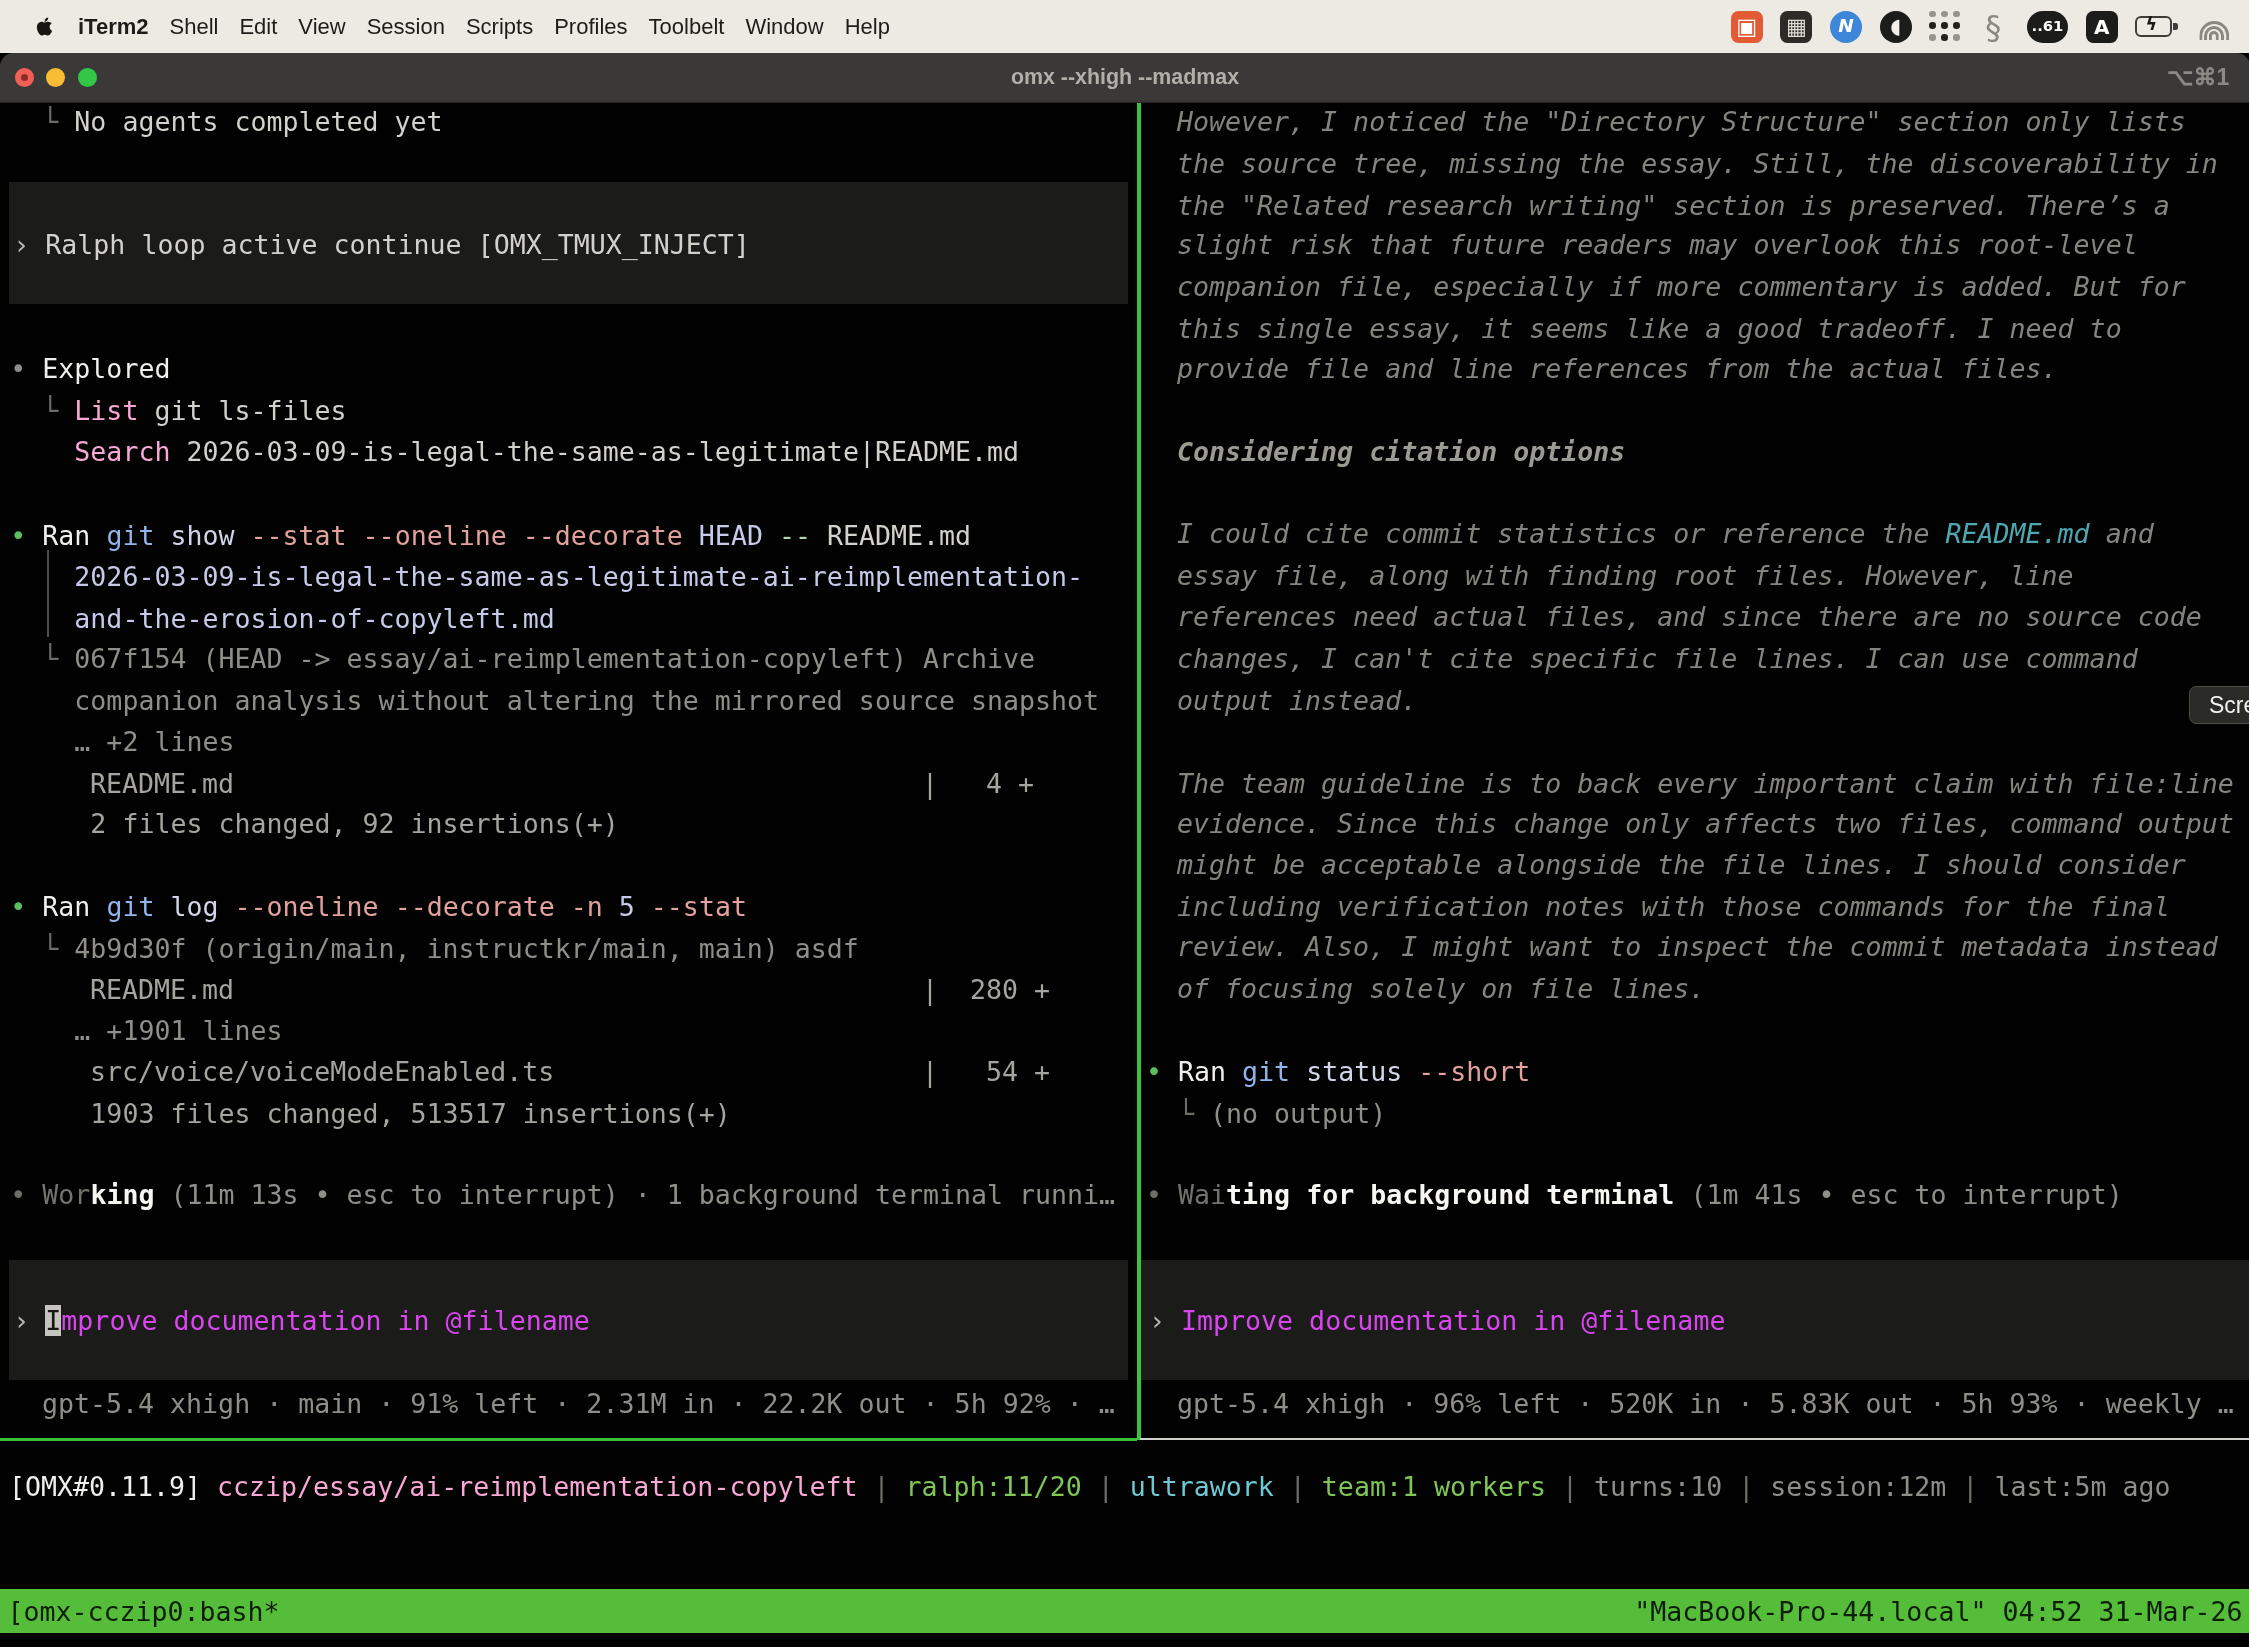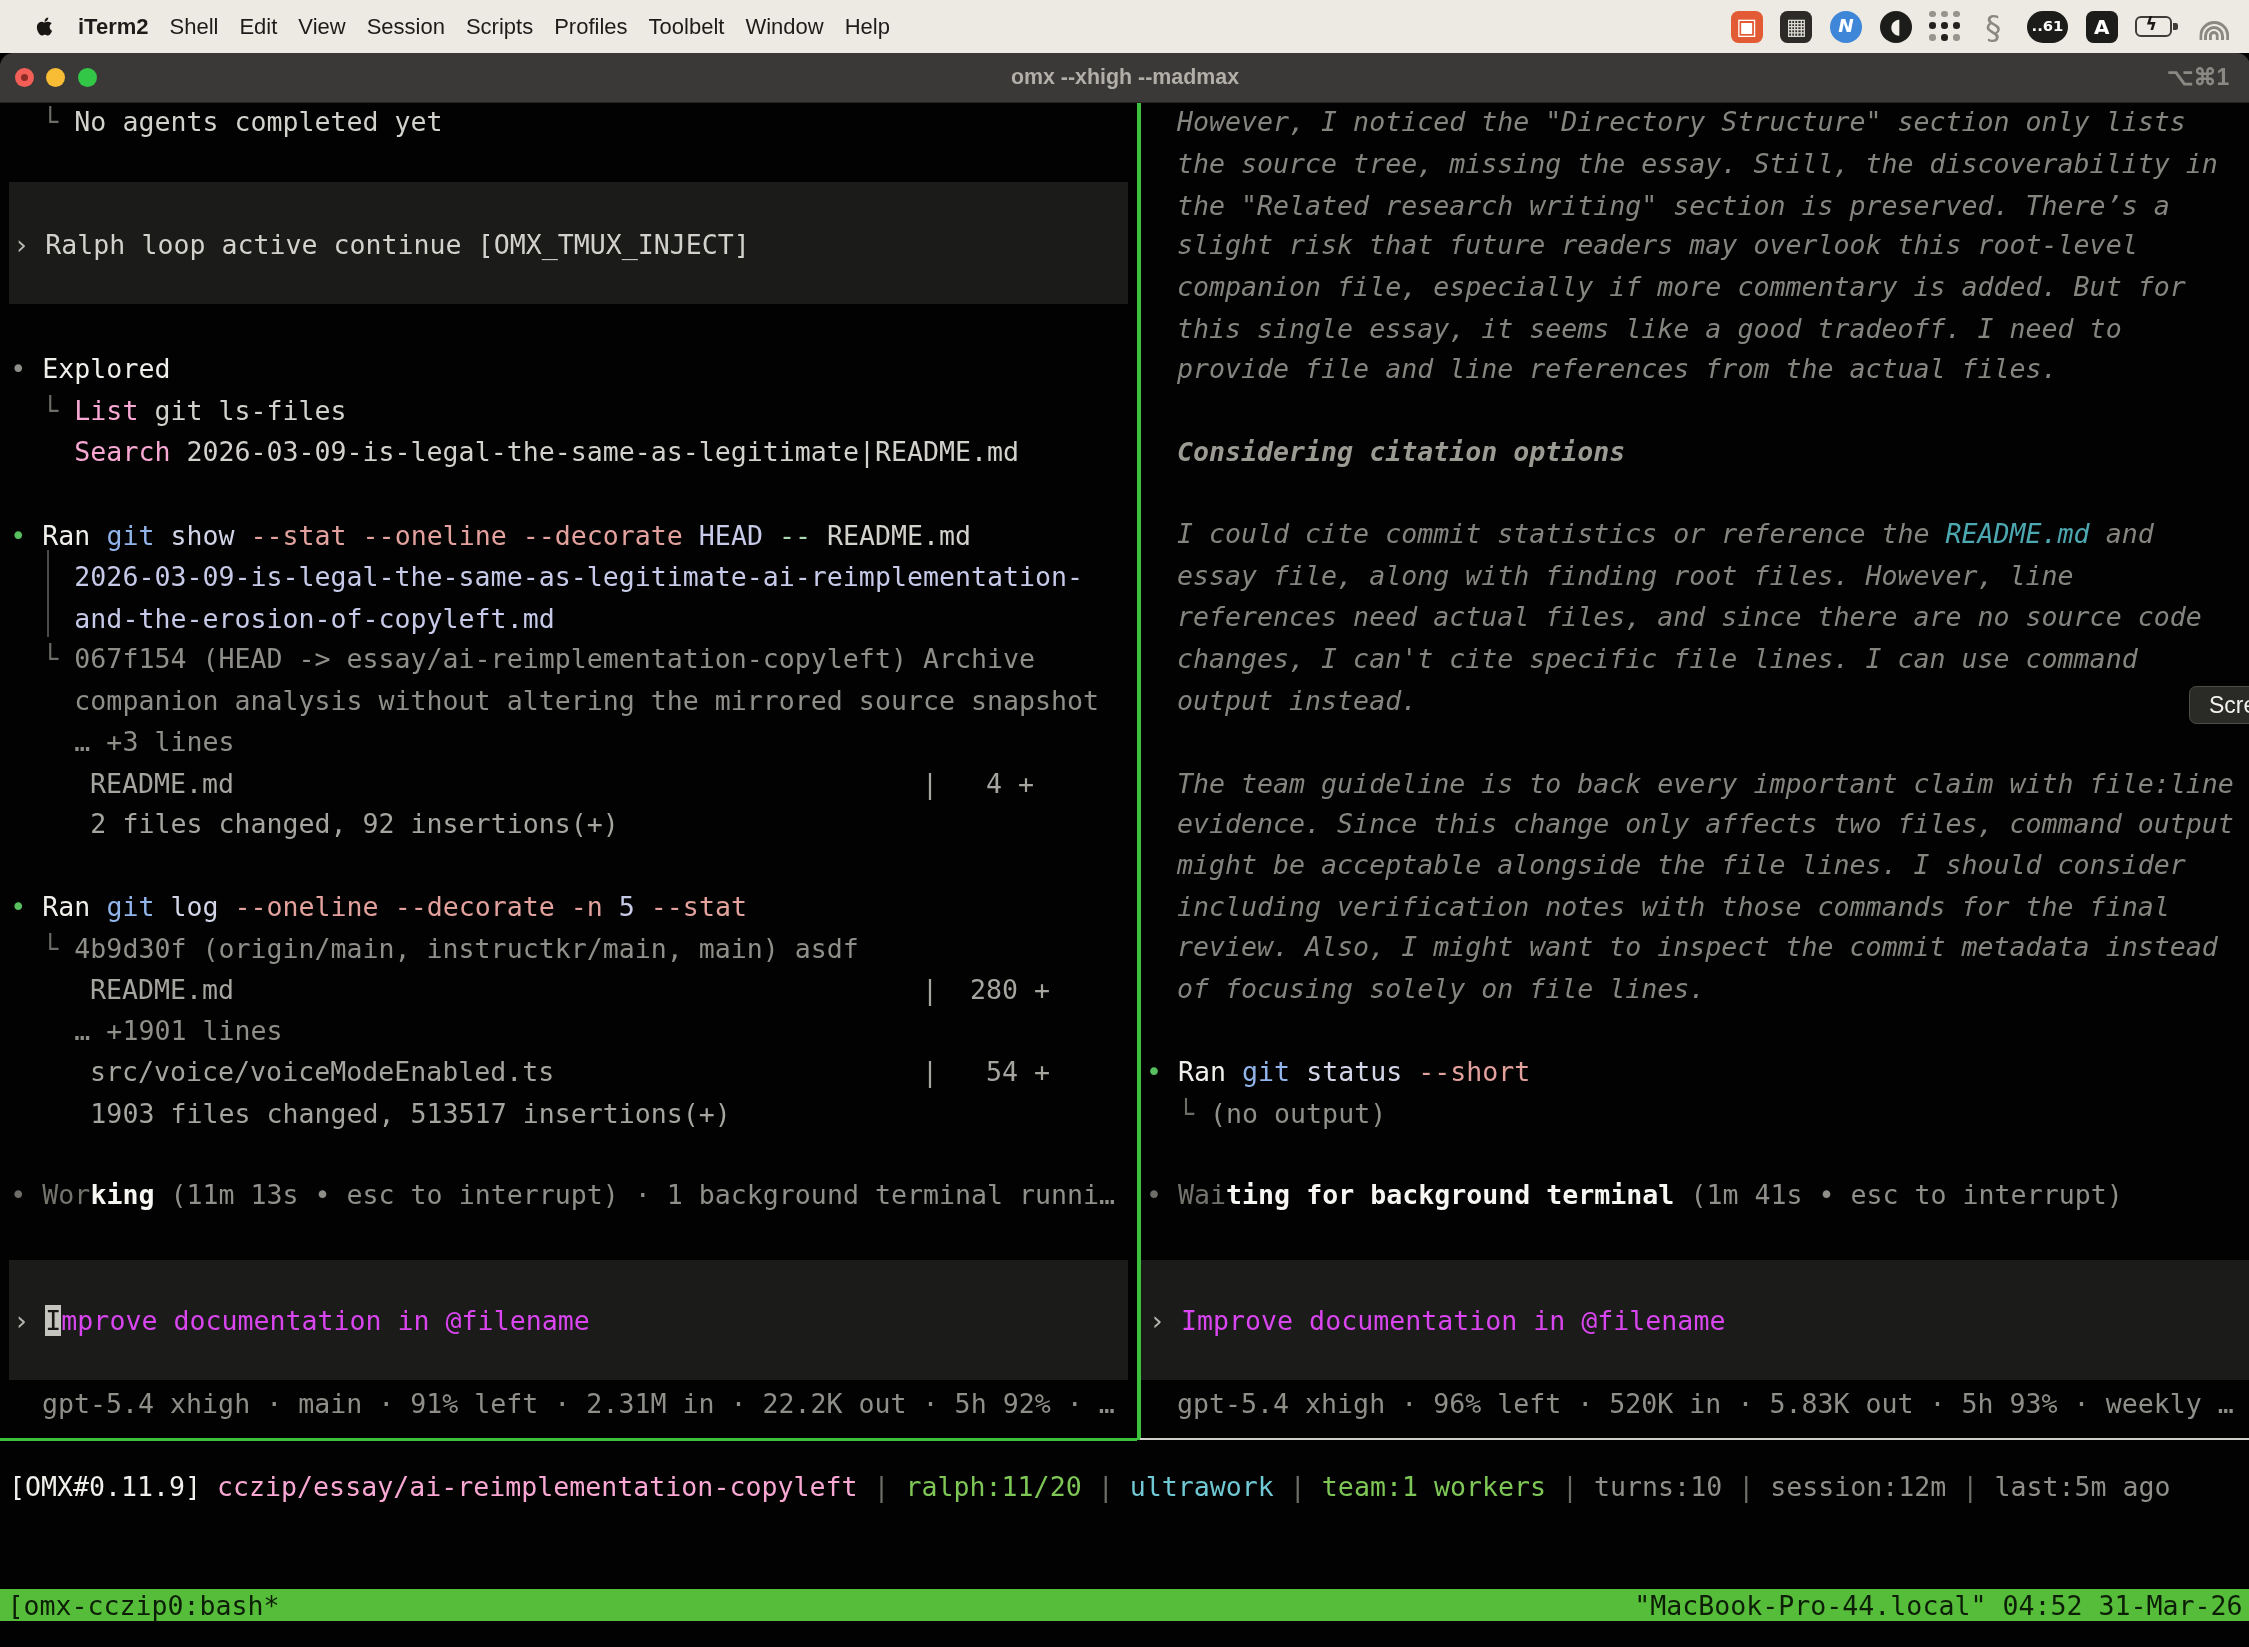--- a/index.html
+++ b/index.html
@@ -46,21 +46,21 @@
   .s-wb{color:#f0efeb;font-weight:400}.s-shine{color:#f7f6f2;font-weight:700}
   .s-cy{color:#f9a8d4}.s-cy2{color:#6fc8d3}.s-bl{color:#91b4ea}
   .s-lv{color:#c6cae8}.s-lv2{color:#d2d5e8}.s-pk{color:#e2a19c}.s-sg{color:#a9d8b1}
   .s-gn{color:#58c05e}.s-grn{color:#7ec757}
   .s-pr{color:#b8b6b1}.s-ph{color:#d946ef}
   .s-it{color:#85847f;font-style:italic}
   .s-itb{color:#9b9a93;font-style:italic;font-weight:700}
   .s-tl{color:#4ca7b0;font-style:italic}
   .s-cur{background:#c6c4bf;color:#161614}
   
-  .tmux{position:absolute;left:0;top:1589px;width:2250px;height:32px;display:flex;align-items:center;
+  .tmux{position:absolute;left:0;top:1589px;width:2250px;height:44px;display:flex;align-items:center;
         justify-content:space-between;font-size:26.6px;color:#0c1f06;box-sizing:border-box;padding:0 7.4px;}
   
   .tooltip{position:absolute;left:2189px;top:686px;width:103px;height:38px;background:#2a2a27;
            border:1.5px solid #4e4d48;border-radius:7.4px;color:#f3f2ee;
            font-family:"Liberation Sans",sans-serif;font-size:23px;display:flex;align-items:center;
            padding-left:19px;box-sizing:border-box;z-index:6;}
 </style>
 </head>
 <body>
 
@@ -77,21 +77,21 @@
       <div class="tline" style="left: 10.3px; top: 101px;"><span class="s-dim">  └ </span><span class="s-lt">No agents completed yet</span></div>
       <div class="tline" style="left: 13.3px; top: 224px;"><span class="s-pr">› </span><span class="s-lt">Ralph loop active continue [OMX_TMUX_INJECT]</span></div>
       <div class="tline" style="left: 10.3px; top: 348px;"><span class="s-gy">• </span><span class="s-wb">Explored</span></div>
       <div class="tline" style="left: 10.3px; top: 390px;"><span class="s-dim">  └ </span><span class="s-cy">List</span><span class="s-lt"> git ls-files</span></div>
       <div class="tline" style="left: 10.3px; top: 431px;"><span>    </span><span class="s-cy">Search</span><span class="s-lt"> 2026-03-09-is-legal-the-same-as-legitimate|README.md</span></div>
       <div class="tline" style="left: 10.3px; top: 515px;"><span class="s-gn">• </span><span class="s-wb">Ran</span><span> </span><span class="s-bl">git</span><span> </span><span class="s-lv2">show</span><span> </span><span class="s-pk">--stat</span><span> </span><span class="s-pk">--oneline</span><span> </span><span class="s-pk">--decorate</span><span> </span><span class="s-lv">HEAD</span><span> </span><span class="s-sg">--</span><span> </span><span class="s-lt">README.md</span></div>
       <div class="tline" style="left: 10.3px; top: 556px;"><span>    </span><span class="s-lv">2026-03-09-is-legal-the-same-as-legitimate-ai-reimplementation-</span></div>
       <div class="tline" style="left: 10.3px; top: 598px;"><span>    </span><span class="s-lv">and-the-erosion-of-copyleft.md</span></div>
       <div class="tline" style="left: 10.3px; top: 638px;"><span class="s-dim">  └ </span><span class="s-gy">067f154 (HEAD -&gt; essay/ai-reimplementation-copyleft) Archive</span></div>
       <div class="tline" style="left: 10.3px; top: 680px;"><span>    </span><span class="s-gy">companion analysis without altering the mirrored source snapshot</span></div>
-      <div class="tline" style="left: 10.3px; top: 721px;"><span>    </span><span class="s-gy">… +3 lines</span></div>
+      <div class="tline" style="left: 10.3px; top: 721px;"><span>    </span><span class="s-gy">… +2 lines</span></div>
       <div class="tline" style="left: 90px; top: 763px;"><span class="s-gy2">README.md</span></div>
       <div class="tline" style="left: 922px; top: 763px;"><span class="s-gy2">|   4 +</span></div>
       <div class="tline" style="left: 10.3px; top: 803px;"><span>     </span><span class="s-gy2">2 files changed, 92 insertions(+)</span></div>
       <div class="tline" style="left: 10.3px; top: 886px;"><span class="s-gn">• </span><span class="s-wb">Ran</span><span> </span><span class="s-bl">git</span><span> </span><span class="s-lv2">log</span><span> </span><span class="s-pk">--oneline</span><span> </span><span class="s-pk">--decorate</span><span> </span><span class="s-pk">-n</span><span> </span><span class="s-lv">5</span><span> </span><span class="s-pk">--stat</span></div>
       <div class="tline" style="left: 10.3px; top: 928px;"><span class="s-dim">  └ </span><span class="s-gy">4b9d30f (origin/main, instructkr/main, main) asdf</span></div>
       <div class="tline" style="left: 90px; top: 969px;"><span class="s-gy2">README.md</span></div>
       <div class="tline" style="left: 922px; top: 969px;"><span class="s-gy2">|  280 +</span></div>
       <div class="tline" style="left: 10.3px; top: 1010px;"><span>    </span><span class="s-gy">… +1901 lines</span></div>
       <div class="tline" style="left: 90px; top: 1051px;"><span class="s-gy2">src/voice/voiceModeEnabled.ts</span></div>
       <div class="tline" style="left: 922px; top: 1051px;"><span class="s-gy2">|   54 +</span></div>

